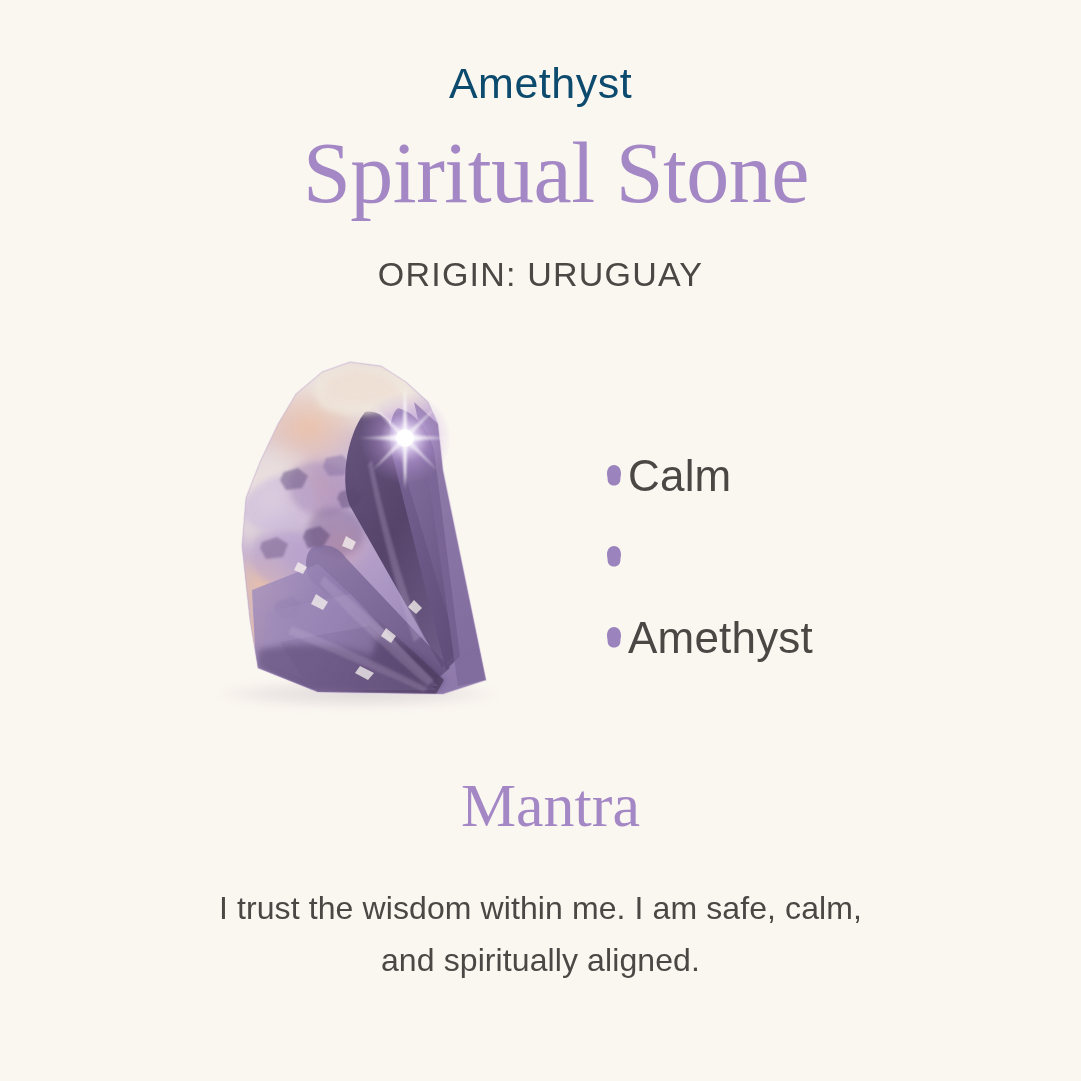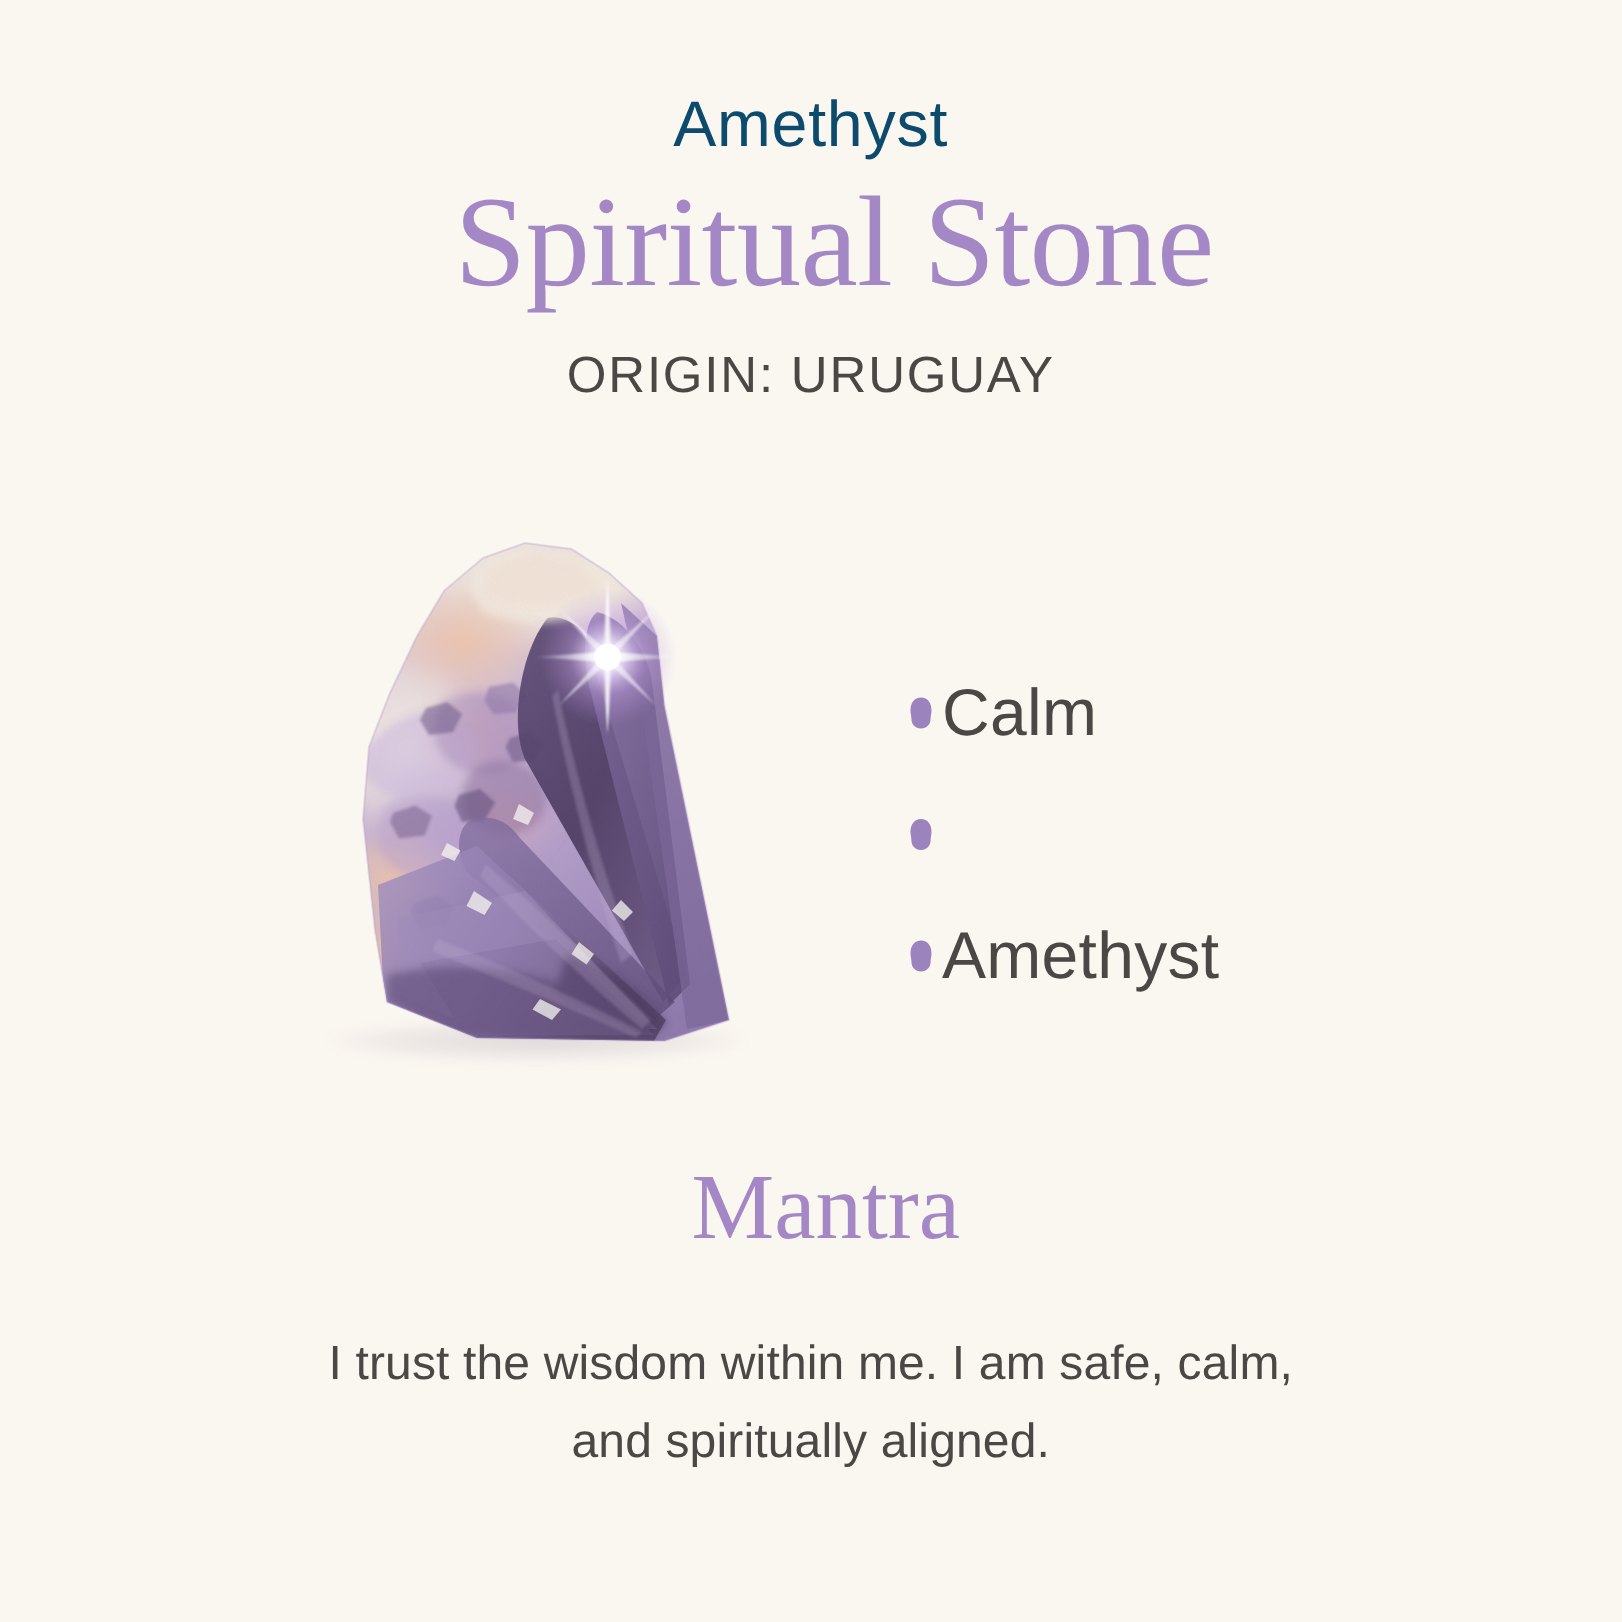--- a/index.html
+++ b/index.html
@@ -32,21 +32,21 @@
     margin: 0;
     padding-top: 60px;
     font-family: "Liberation Sans", sans-serif;
     font-weight: 300;
     font-size: 43px;
     letter-spacing: 0.5px;
     color: #0c4a6e;
     line-height: 1.1;
   }
   .headline {
-    margin: 0;
+    margin: 12px;
     padding-top: 6px;
     font-family: "Liberation Serif", serif;
     font-weight: 400;
     font-size: 86px;
     letter-spacing: -0.5px;
     color: #a488c6;
     line-height: 1.12;
     padding-left: 31px;
   }
   .origin {

